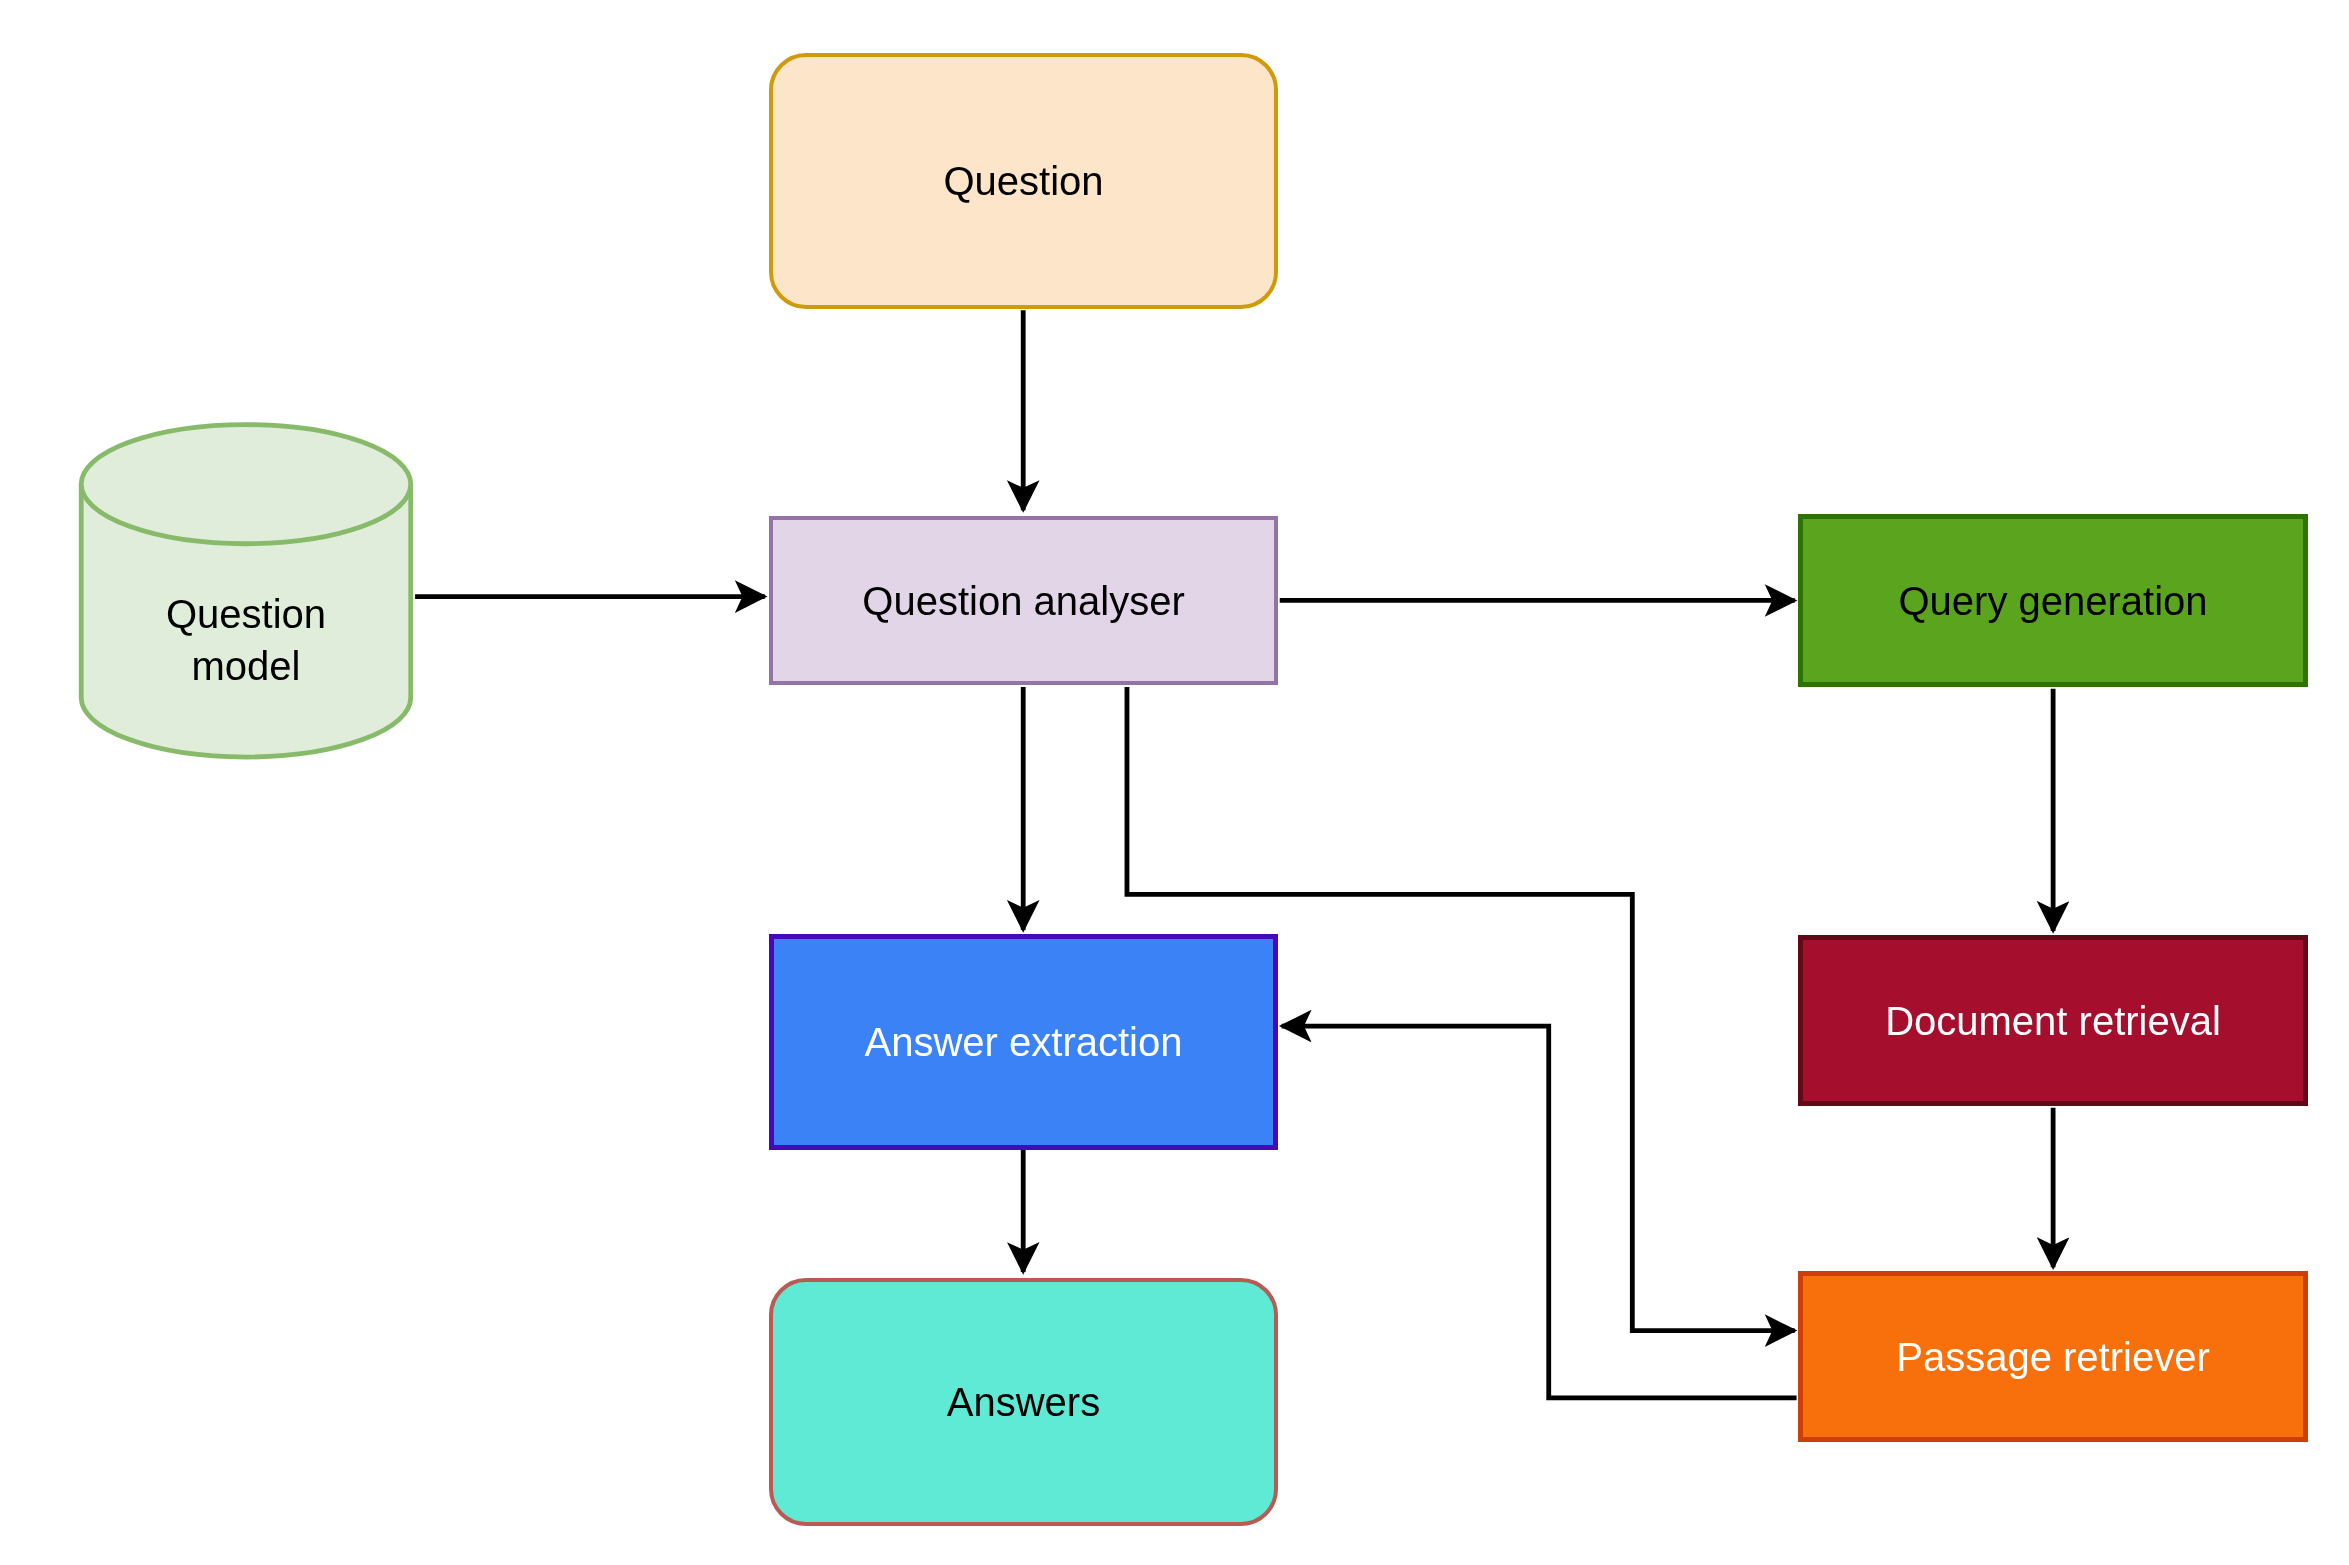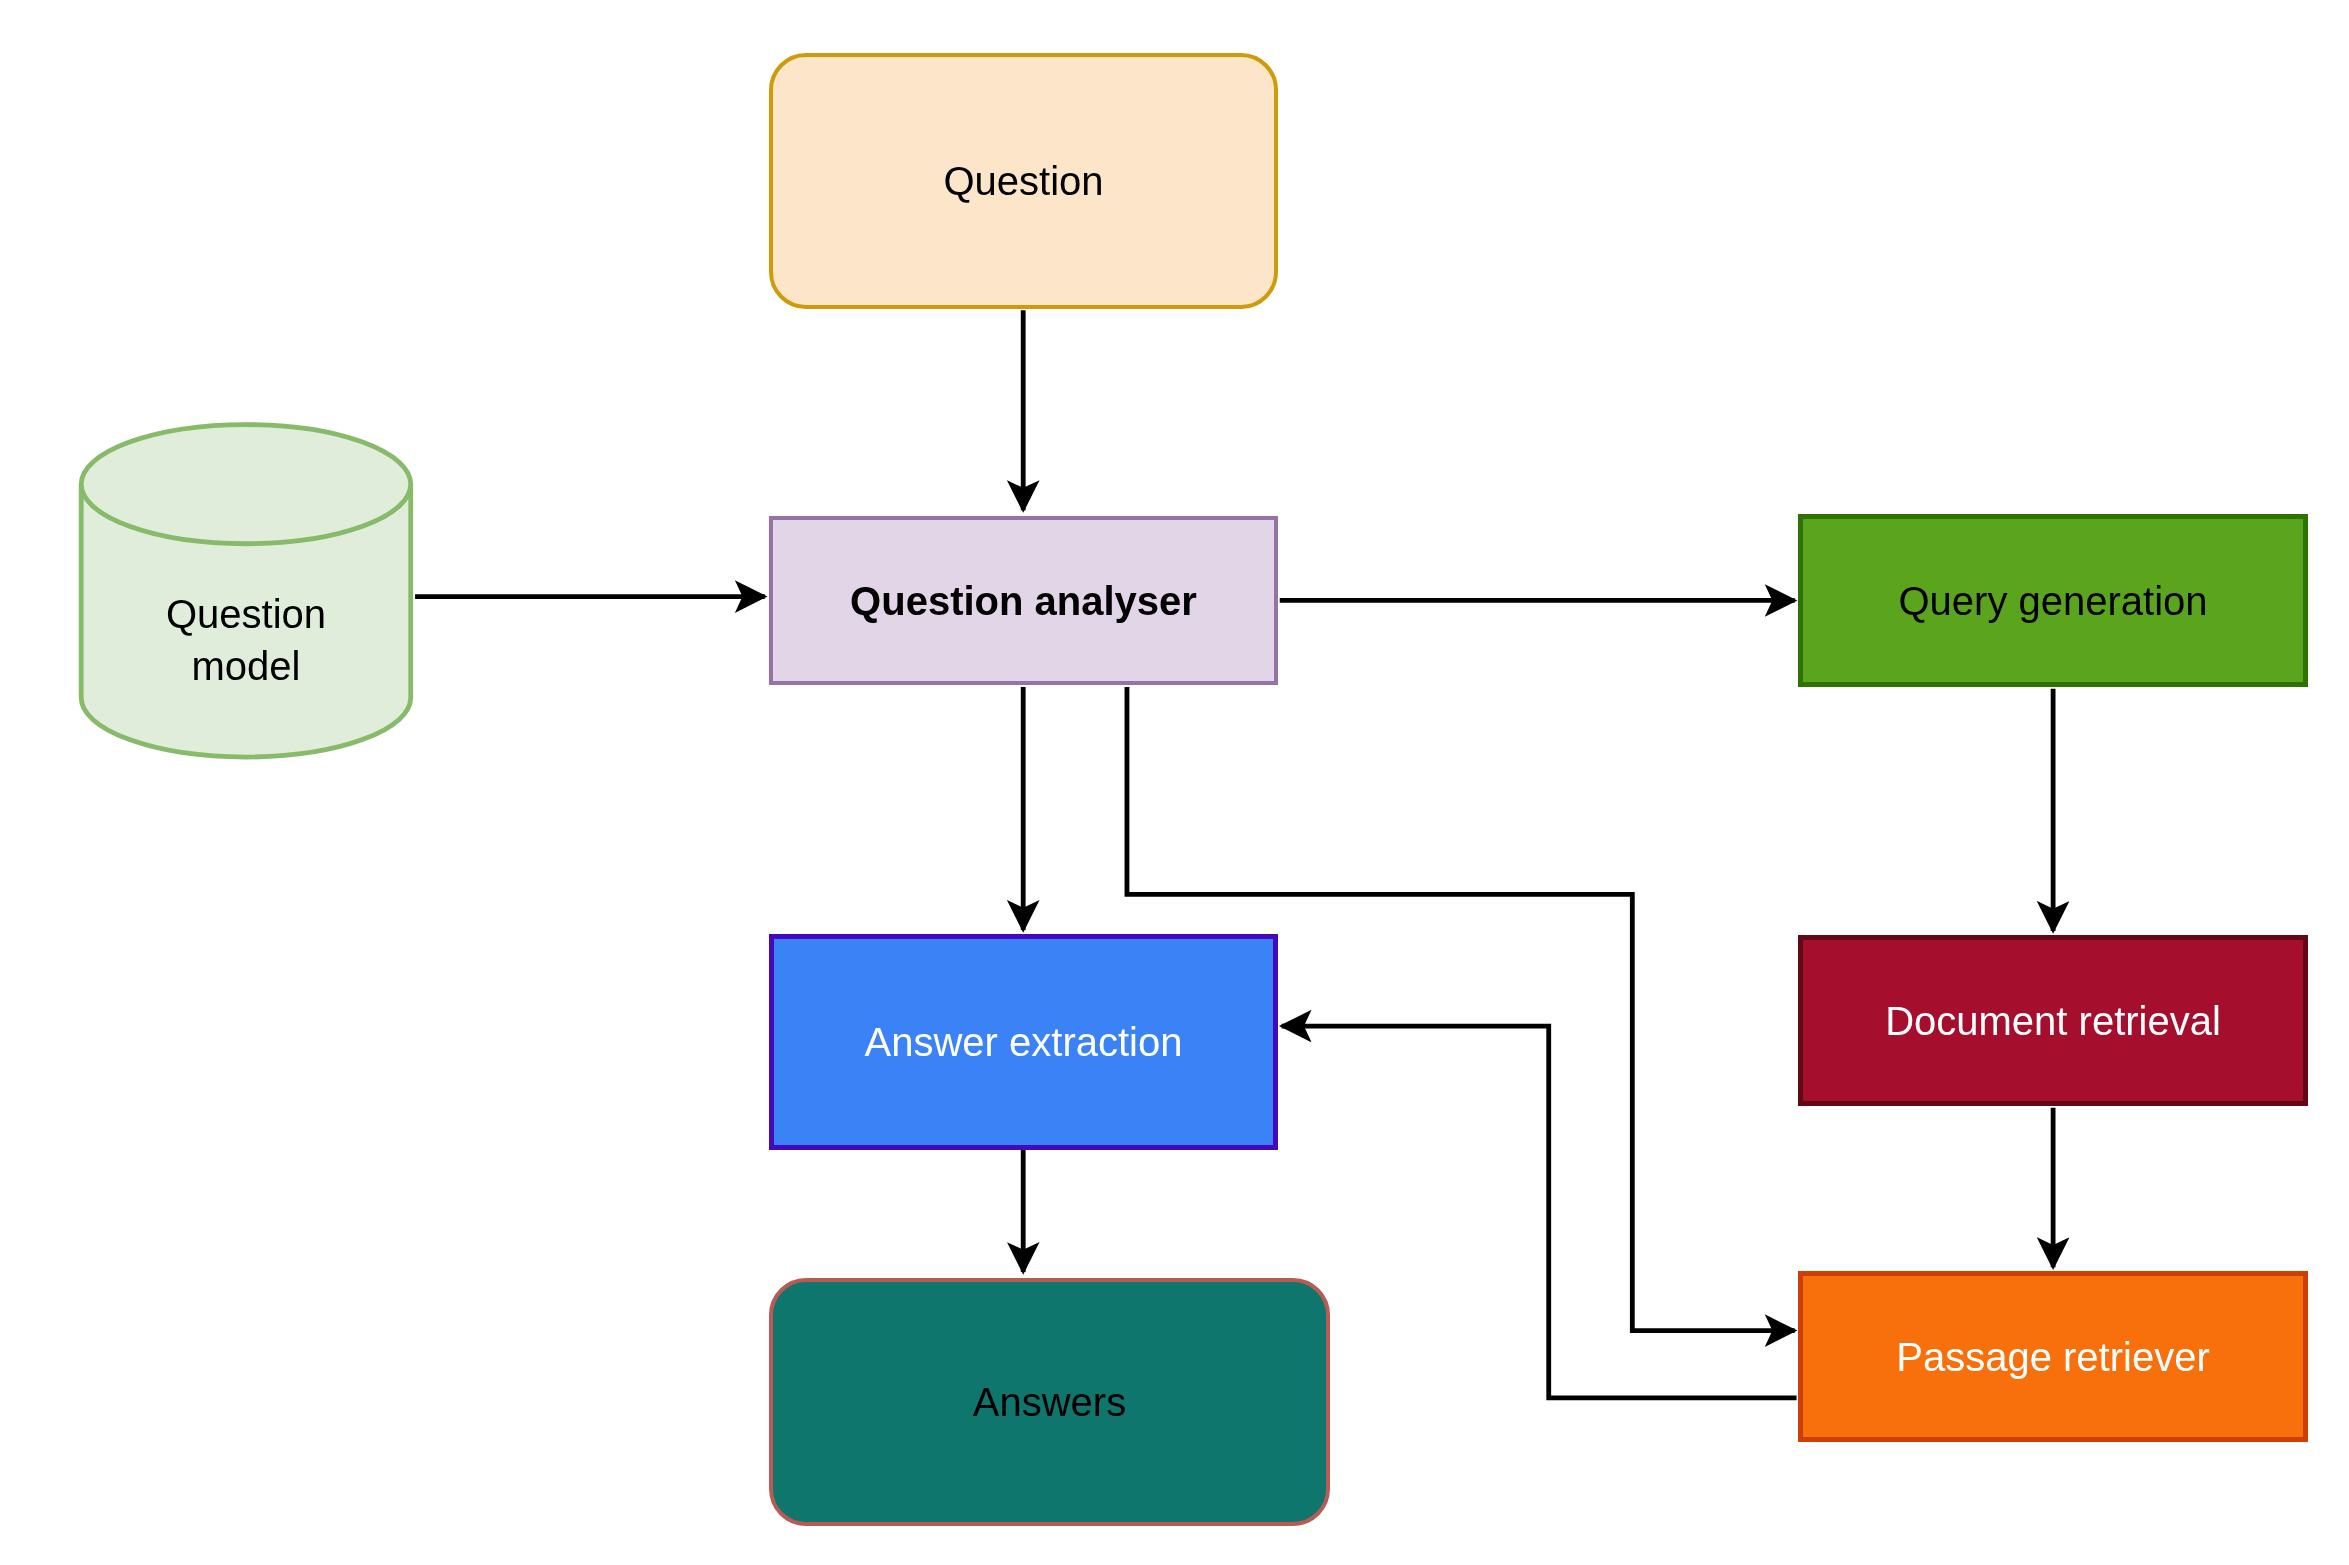--- a/index.html
+++ b/index.html
@@ -14,31 +14,31 @@
   .node{
     position:absolute;
     display:flex;align-items:center;justify-content:center;
     box-sizing:border-box;
     font-size:40px;line-height:1.25;color:#000000;
     text-align:center;white-space:nowrap;
   }
   .node-question{left:769px;top:53px;width:509px;height:256px;
     background:#FCE5C8;border:4.8px solid #CF9B0A;border-radius:37px;}
   .node-analyser{left:769px;top:516px;width:509px;height:169px;
-    background:#E1D5E7;border:4.8px solid #9673A6;font-weight:bold;}
+    background:#E1D5E7;border:4.8px solid #9673A6;}
   .node-query{left:1798px;top:514px;width:510px;height:173px;
     background:#5BA41D;border:5.8px solid #2D7300;color:#000000;}
   .node-docret{left:1798px;top:935px;width:510px;height:171px;
     background:#A50E2C;border:5.8px solid #640716;color:#ffffff;}
   .node-passret{left:1798px;top:1271px;width:510px;height:171px;
     background:#F7700C;border:5.8px solid #CC4008;color:#ffffff;}
   .node-ansext{left:769px;top:934px;width:509px;height:216px;
     background:#3b82f6;border:5.8px solid #4409BB;color:#ffffff;}
-  .node-answers{left:769px;top:1278px;width:561px;height:248px;
-    background:#0f766e;border:4.8px solid #B85B55;border-radius:37px;}
+  .node-answers{left:769px;top:1278px;width:509px;height:248px;
+    background:#5eead4;border:4.8px solid #B85B55;border-radius:37px;}
   .cyl-label{
     position:absolute;left:79px;top:524px;width:334px;height:231px;
     display:flex;flex-direction:column;align-items:center;justify-content:center;
     font-size:40px;line-height:1.3;color:#000000;text-align:center;
   }
   svg .edge{stroke:#000000;stroke-width:5;fill:none;stroke-linejoin:miter;}
 </style>
 </head>
 <body>
 

